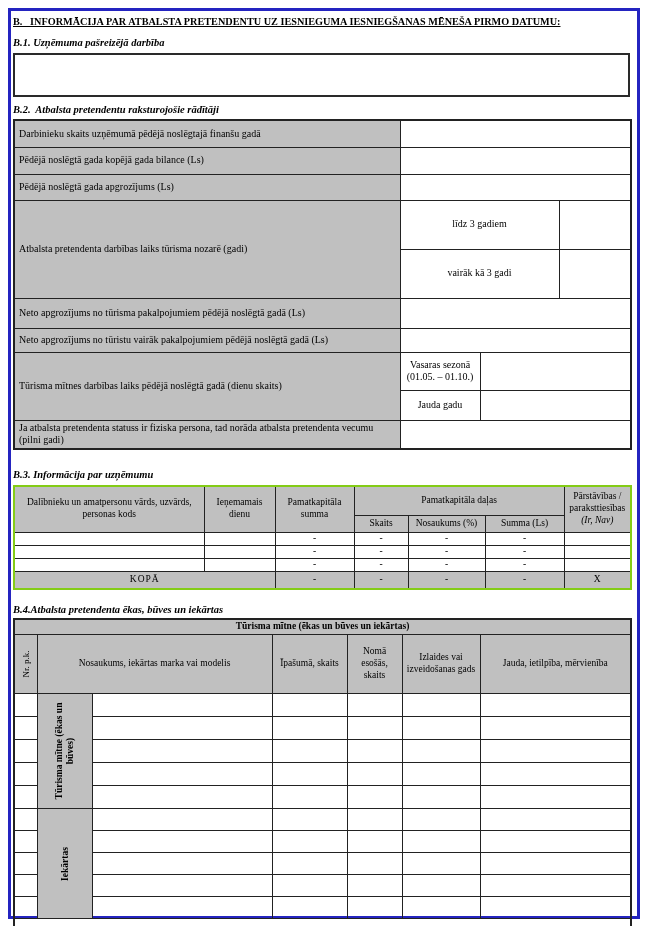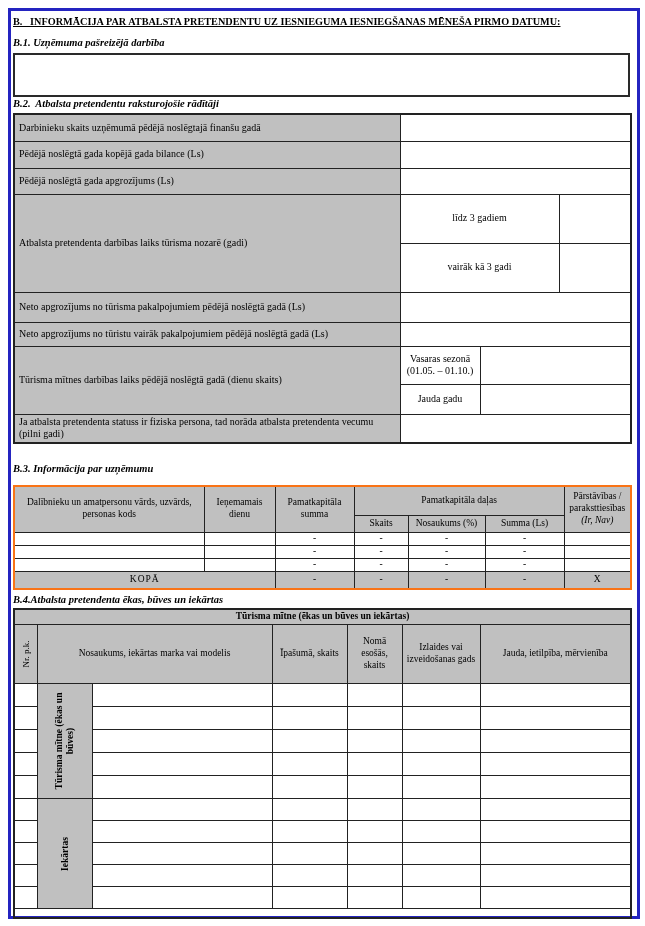--- a/index.html
+++ b/index.html
@@ -14,36 +14,36 @@
   }
   .content { position:absolute; left:13px; top:13px; width:617px; }
 
   .doc-title {
     font-weight:bold; text-decoration:underline; font-size:11px;
     white-space:nowrap; transform:scaleX(.93); transform-origin:0 50%;
     height:16px; line-height:16px;
   }
   .sec-head { font-weight:bold; font-style:italic; font-size:10.5px; line-height:13px; }
   .h-b1 { margin-top:7px; }
-  .h-b2 { }
+  .h-b2 { margin-top:6px; }
   .h-b3 { margin-top:18px; }
-  .h-b4 { margin-top:3px; }
+  .h-b4 { margin-top:13px; }
 
   .b1-box { margin-top:4px; height:44px; border:2px solid #2a2a2a; box-sizing:border-box; background:#fff; }
 
   table { border-collapse:collapse; table-layout:fixed; width:617px; }
   td {
     border:1.5px solid #222; padding:1px 4px; font-size:10px;
     vertical-align:middle; overflow:hidden; line-height:1.25;
   }
   .gray { background:#c0c0c0; }
   .ctr  { text-align:center; }
 
   .b2-table { margin-top:3px; border:2px solid #222; }
-  .b3-table { margin-top:10px; border:2px solid #f97316; }
+  .b3-table { margin-top:4px; border:2px solid #84cc16; }
   .b4-table { margin-top:2px; border:2px solid #222; }
 
   .b3-table td { font-size:9.5px; padding:0 3px; }
   .b3-head { text-align:center; }
   .b3-dash { text-align:center; font-size:9.5px; }
   .kopa { text-align:center; letter-spacing:1px; }
   .italic { font-style:italic; }
 
   .b4-table td { font-size:9.5px; }
   .b4-title-row td { font-weight:bold; text-align:center; padding:0; }

